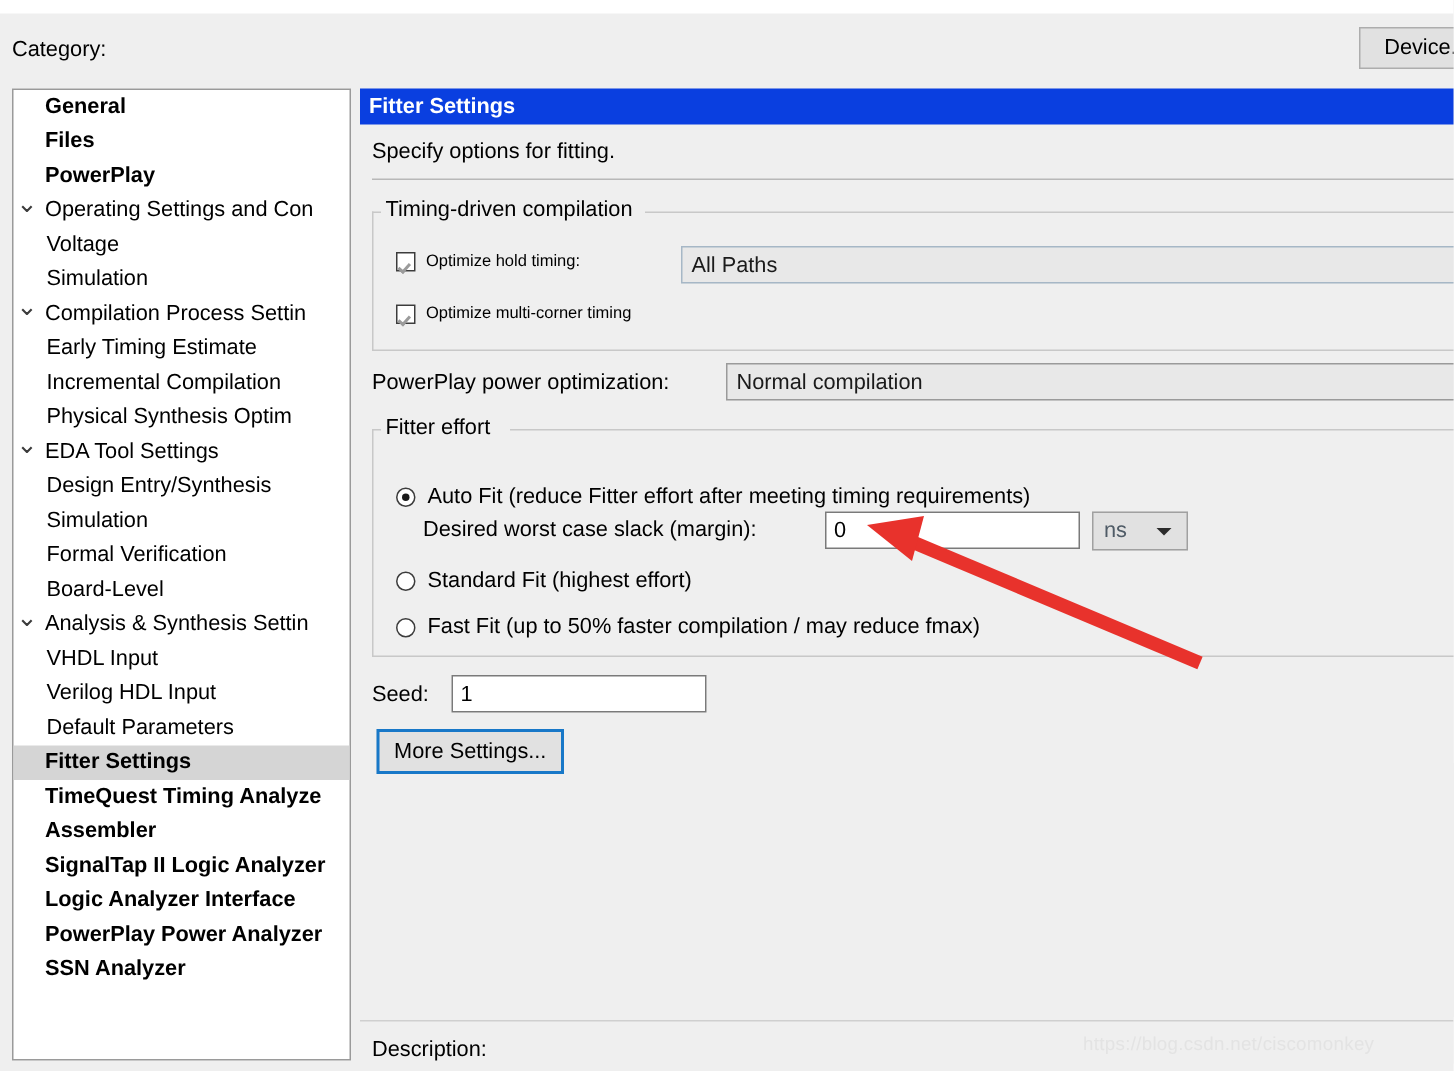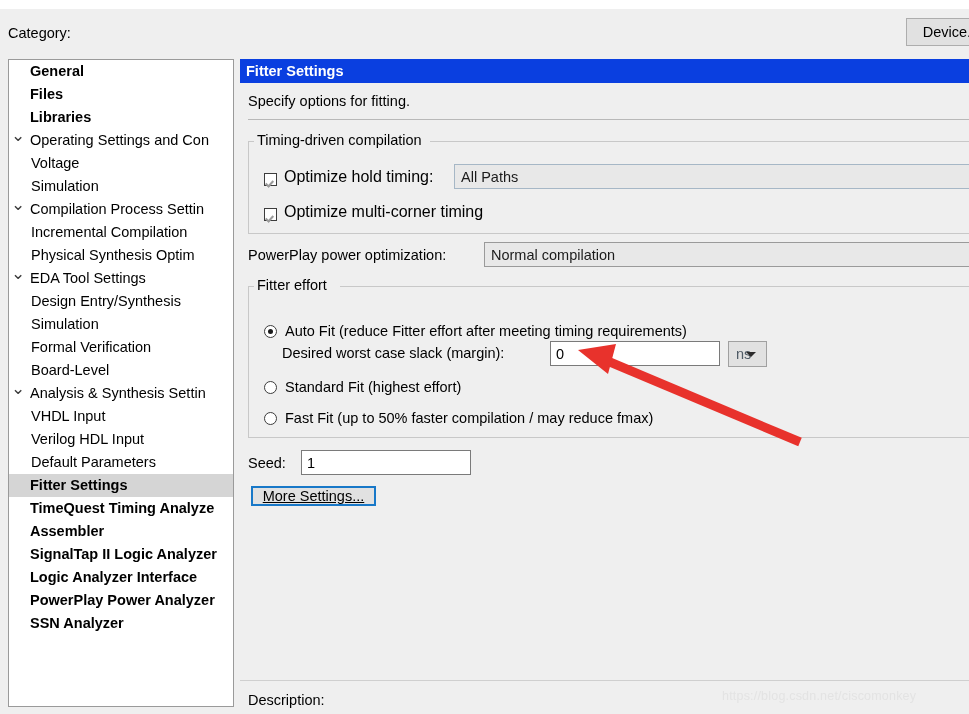--- a/index.html
+++ b/index.html
@@ -156,23 +156,23 @@
     color: #000;
     background: #efefef;
     padding: 0 3px;
     white-space: nowrap;
   }
 
   
   .cb-row {
     position: absolute;
     display: flex;
-    align-items: flex-end;
-    white-space: nowrap;
-    font-size: 16px;
+    align-items: flex-start;
+    white-space: nowrap;
+    font-size: 11px;
   }
   .checkbox {
     width: 13px; height: 13px;
     border: 1px solid #3c3c3c;
     background: #ffffff;
     box-sizing: border-box;
     position: relative;
     margin-right: 7px;
     flex: none;
   }
@@ -342,25 +342,26 @@
 <div id="top-strip"></div>
 <div id="dialog-body"></div>
 
 <div id="category-label">Category:</div>
 
 <div id="device-button">Device...</div>
 
 <div id="tree-panel">
     <div class="tree-item lvl0 noarrow"><span class="lbl">General</span></div>
     <div class="tree-item lvl0 noarrow"><span class="lbl">Files</span></div>
-    <div class="tree-item lvl0 noarrow"><span class="lbl">Libraries</span></div>
+    <div class="tree-item lvl0 noarrow"><span class="lbl">PowerPlay</span></div>
     <div class="tree-item lvl0"><span class="tw" style="font-size: 17px; line-height: 14px;">⌄</span><span class="lbl">Operating Settings and Con</span></div>
     <div class="tree-item lvl1"><span class="lbl">Voltage</span></div>
     <div class="tree-item lvl1"><span class="lbl">Simulation</span></div>
     <div class="tree-item lvl0"><span class="tw" style="font-size: 17px; line-height: 14px;">⌄</span><span class="lbl">Compilation Process Settin</span></div>
+    <div class="tree-item lvl1"><span class="lbl">Early Timing Estimate</span></div>
     <div class="tree-item lvl1"><span class="lbl">Incremental Compilation</span></div>
     <div class="tree-item lvl1"><span class="lbl">Physical Synthesis Optim</span></div>
     <div class="tree-item lvl0"><span class="tw" style="font-size: 17px; line-height: 14px;">⌄</span><span class="lbl">EDA Tool Settings</span></div>
     <div class="tree-item lvl1"><span class="lbl">Design Entry/Synthesis</span></div>
     <div class="tree-item lvl1"><span class="lbl">Simulation</span></div>
     <div class="tree-item lvl1"><span class="lbl">Formal Verification</span></div>
     <div class="tree-item lvl1"><span class="lbl">Board-Level</span></div>
     <div class="tree-item lvl0"><span class="tw" style="font-size: 17px; line-height: 14px;">⌄</span><span class="lbl">Analysis &amp; Synthesis Settin</span></div>
     <div class="tree-item lvl1"><span class="lbl">VHDL Input</span></div>
     <div class="tree-item lvl1"><span class="lbl">Verilog HDL Input</span></div>
@@ -413,41 +414,41 @@
 
   <div class="rd-row" style="left:24px; top:264px;">
     <span class="radio selected"></span>
     <span>Auto Fit (reduce Fitter effort after meeting timing requirements)</span>
   </div>
 
   <div class="plainlabel" style="left:42px; top:286px;">Desired worst case slack (margin):</div>
   <div class="textinput" style="left:310px; top:282px; width:170px; height:25px;">
     <span>0</span>
   </div>
-  <div class="combo-gray" style="left:488px; top:282px; width:39px; height:26px;">
+  <div class="combo-gray" style="left:488px; top:282px; width:64px; height:26px;">
     <span>ns</span>
     <span class="combo-arrow"></span>
   </div>
 
   <div class="rd-row" style="left:24px; top:320px;">
     <span class="radio"></span>
     <span>Standard Fit (highest effort)</span>
   </div>
 
   <div class="rd-row" style="left:24px; top:351px;">
     <span class="radio"></span>
     <span>Fast Fit (up to 50% faster compilation / may reduce fmax)</span>
   </div>
 
   <div class="plainlabel" style="left:8px; top:396px;">Seed:</div>
   <div class="textinput" style="left:61px; top:391px; width:170px; height:25px;">
     <span>1</span>
   </div>
 
-  <div id="more-settings-button" style="left:11px; top:427px; width:125px; height:20px;text-decoration:underline;">More Settings...</div>
+  <div id="more-settings-button" style="left:11px; top:427px; width:125px; height:30px;">More Settings...</div>
 
 </div>
 
 <div id="desc-sep"></div>
 <div id="description-label">Description:</div>
 
 <svg id="annotation-arrow" viewBox="0 0 260 130">
   <line x1="240" y1="112" x2="38" y2="27" stroke="#e8322c" stroke-width="9" stroke-linecap="butt"></line>
   <polygon points="18,20 56,14 48,44" fill="#e8322c"></polygon>
 </svg>

